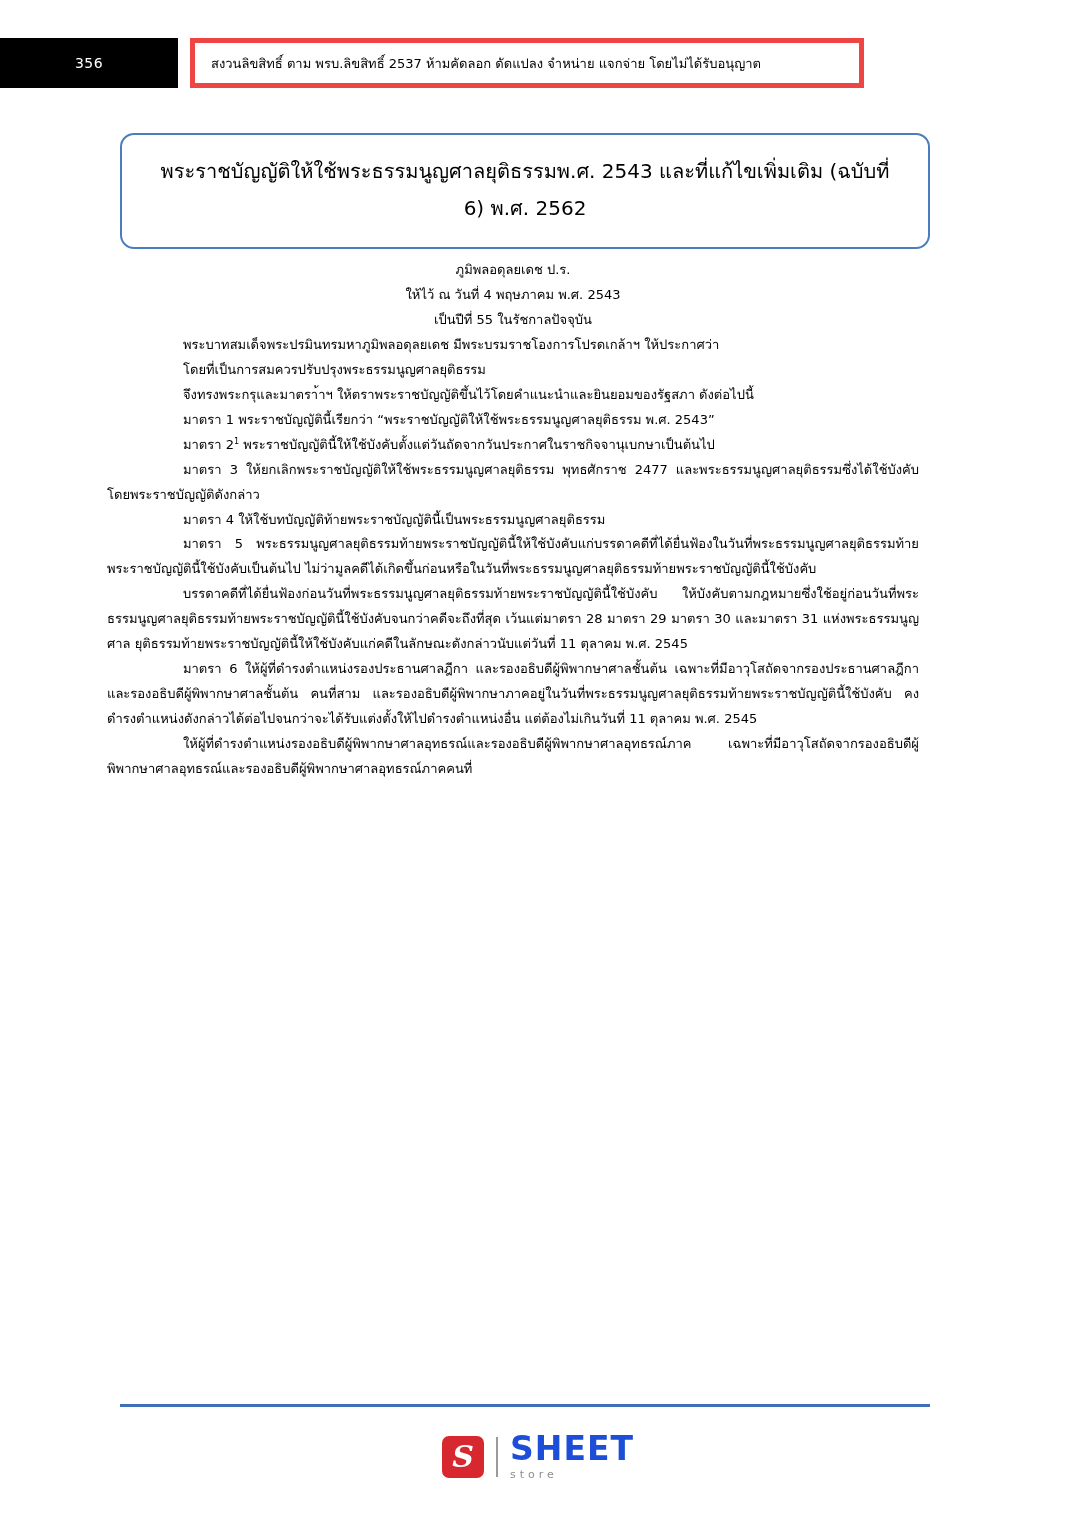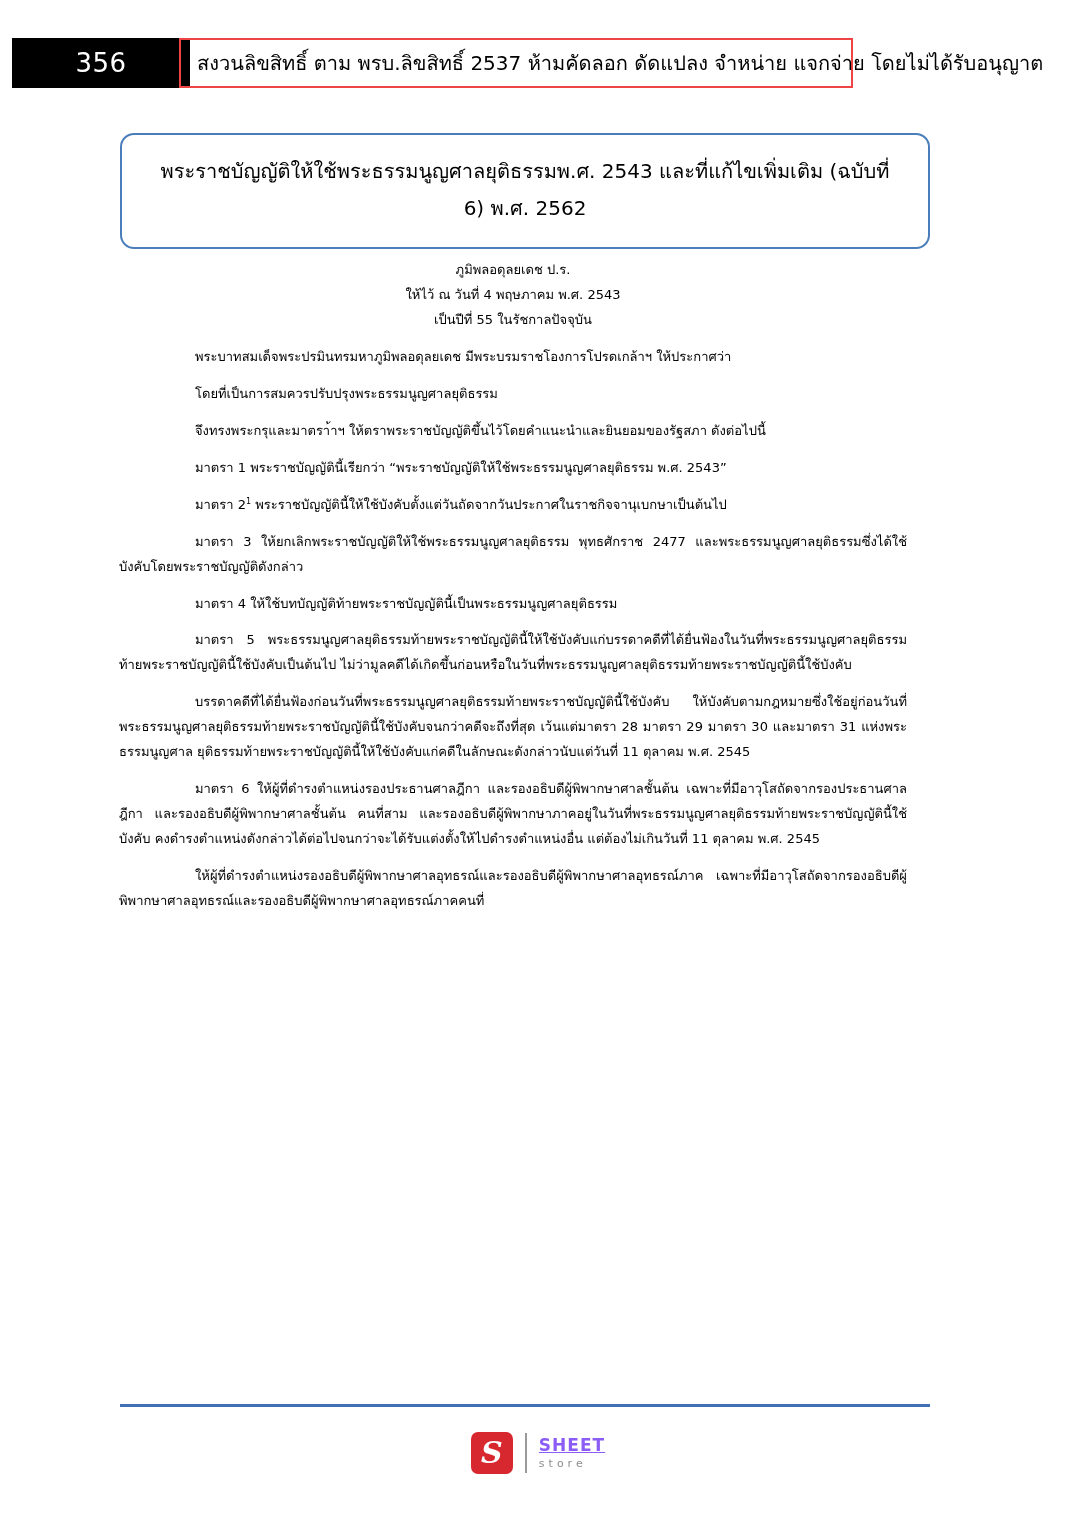--- a/index.html
+++ b/index.html
@@ -24,43 +24,43 @@
   .header {
     position: absolute;
     top: 38px;
     left: 0;
     width: 100%;
     height: 50px;
   }
   .page-number-box {
     position: absolute;
     top: 0;
-    left: 12px;
+    left: 0;
     width: 178px;
     height: 50px;
     background: #000000;
     color: #ffffff;
-    font-size: 26px;
+    font-size: 14px;
     display: flex;
     align-items: center;
     justify-content: center;
     letter-spacing: 0.5px;
   }
   .header-notice {
     position: absolute;
     top: 0;
-    left: 179px;
+    left: 190px;
     width: 674px;
     height: 50px;
-    border: 2px solid #ef4444;
+    border: 5px solid #ef4444;
     box-sizing: border-box;
     display: flex;
     align-items: center;
     padding-left: 16px;
-    font-size: 20px;
+    font-size: 13px;
     white-space: nowrap;
   }
 
   
   .title-box {
     position: absolute;
     top: 133px;
     left: 120px;
     width: 810px;
     box-sizing: border-box;
@@ -79,21 +79,21 @@
     top: 258px;
     left: 107px;
     width: 812px;
     font-size: 13px;
     line-height: 1.92;
   }
   .center-line {
     text-align: center;
   }
   p.para {
-    margin: 12px;
+    margin: 0;
     text-indent: 76px;
     text-align: justify;
     text-justify: inter-word;
   }
   .bold {
     font-weight: normal;
   }
   sup {
     font-size: 0.62em;
     vertical-align: super;
@@ -140,25 +140,24 @@
   }
   .logo-text {
     display: flex;
     flex-direction: column;
     align-items: flex-start;
     justify-content: center;
   }
   .logo-word {
     font-family: "DejaVu Sans", sans-serif;
     font-weight: bold;
-    font-size: 17px;
+    font-size: 33px;
     letter-spacing: 1px;
-    color: #8b5cf6;
+    color: #1d4ed8;
     line-height: 1;
-    text-decoration: underline;
   }
   .logo-sub {
     font-size: 11px;
     letter-spacing: 4px;
     color: #8e8e8e;
     margin-top: 3px;
   }
 </style>
 </head>
 <body>

